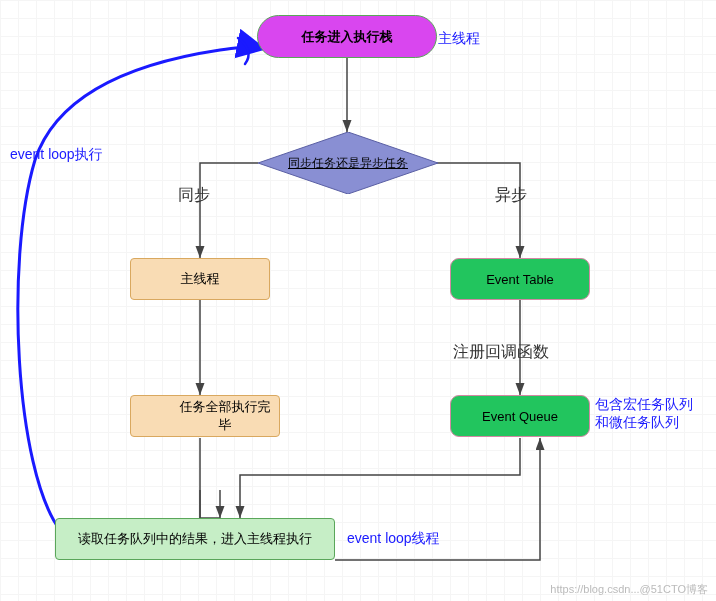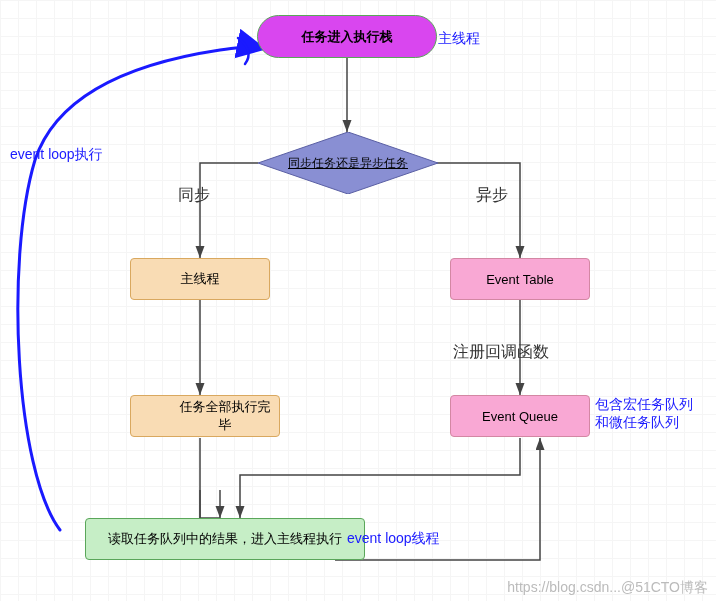--- a/index.html
+++ b/index.html
@@ -28,21 +28,21 @@
       background: #d946ef;
       border: 1px solid #5aa65a;
       border-radius: 22px;
       font-weight: bold;
     }
     .rect {
       border: 1px solid;
       border-radius: 4px;
     }
     .rect.orange { background: #f9dcb4; border-color: #d9a85f; }
-    .rect.pink { background: #f9a8d4; border-color: #d387a3; }
+    .rect.pink { background: #22c55e; border-color: #d387a3; border-radius: 9px; }
     .rect.green { background: #c6eec6; border-color: #5aa65a; }
     .diamond {
       position: absolute;
     }
     .diamond svg { display: block; }
     .diamond .dlabel {
       position: absolute;
       left: 0; top: 0; width: 100%; height: 100%;
       display: flex; align-items: center; justify-content: center;
       font-size: 12px;
@@ -56,21 +56,21 @@
     .edge-label {
       position: absolute;
       color: #333;
       font-size: 16px;
     }
     .watermark {
       position: absolute;
       right: 8px;
       bottom: 4px;
       color: #bbb;
-      font-size: 14px;
+      font-size: 11px;
     }
     svg.edges {
       position: absolute;
       left: 0; top: 0;
       width: 716px; height: 601px;
       pointer-events: none;
     }
   </style>
 </head>
 <body>
@@ -130,26 +130,26 @@
 </div>
 
 <div class="node rect pink" style="left:450px; top:258px; width:140px; height:42px;">
   <span>Event Table</span>
 </div>
 
 <div class="node rect pink" style="left:450px; top:395px; width:140px; height:42px;">
   <span>Event Queue</span>
 </div>
 
-<div class="node rect green" style="left:55px; top:518px; width:280px; height:42px;margin-left:30px;">
+<div class="node rect green" style="left:55px; top:518px; width:280px; height:42px;">
   <span>读取任务队列中的结果，进入主线程执行</span>
 </div>
 
 <div class="edge-label" style="left:178px; top:185px;">同步</div>
-<div class="edge-label" style="left:476px; top:185px;">异步</div>
+<div class="edge-label" style="left:495px; top:185px;">异步</div>
 <div class="edge-label" style="left:453px; top:342px;">注册回调函数</div>
 
 <div class="annot" style="left:438px; top:30px;">主线程</div>
 <div class="annot" style="left:10px; top:146px;">event loop执行</div>
 <div class="annot" style="left:347px; top:530px;">event loop线程</div>
 <div class="annot" style="left:595px; top:396px; width:110px; line-height:1.3;font-family:Liberation Mono, monospace;">包含宏任务队列和微任务队列</div>
 
 <div class="watermark">https://blog.csdn...@51CTO博客</div>
 
 </body></html>

